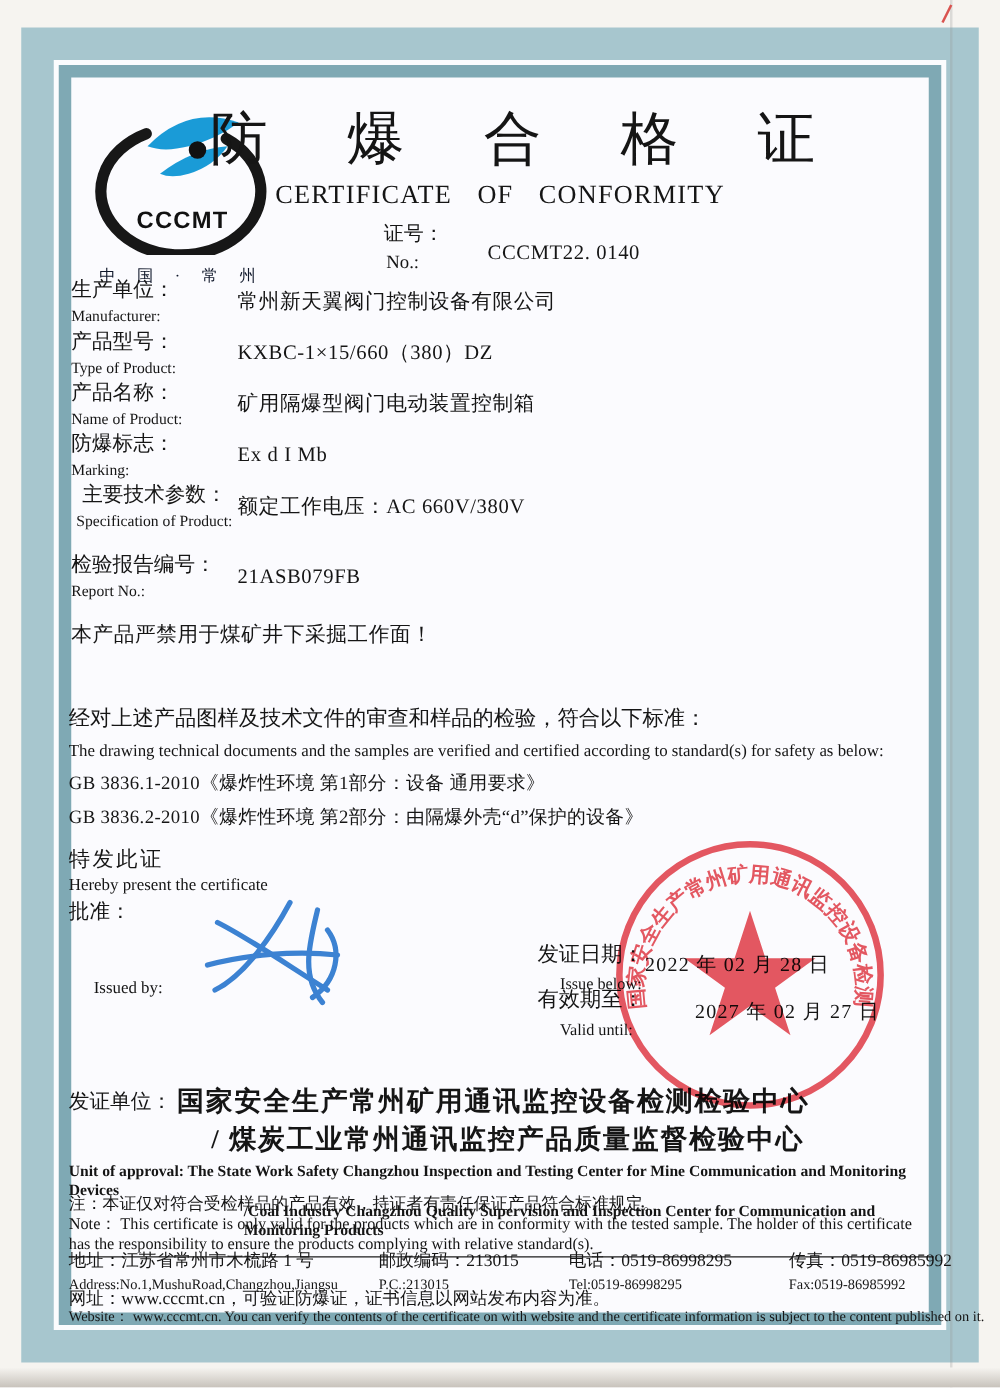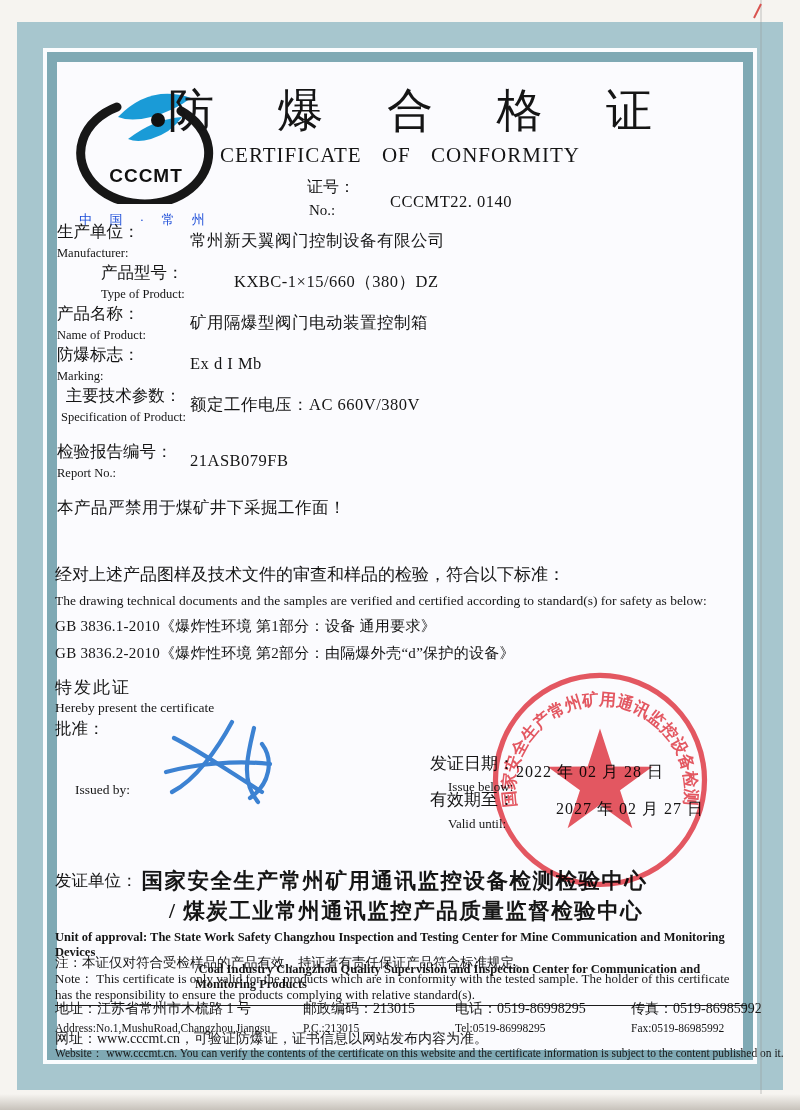--- a/index.html
+++ b/index.html
@@ -16,36 +16,36 @@
   .frame-content{position:absolute;inset:10px;background:#fbfbfe;}
   .edge-crease{position:absolute;left:760px;top:0;width:2px;height:1110px;background:rgba(150,150,150,.28);z-index:6;}
   .bottom-shadow{position:absolute;left:0;bottom:0;width:800px;height:16px;
     background:linear-gradient(#f6f4f0,#c7c2bb);z-index:6;}
   .pen-mark{position:absolute;left:752px;top:2px;z-index:7;}
 
   .abs{position:absolute;z-index:3;}
 
   
   .logo-box{left:58px;top:76px;width:175px;text-align:center;}
-  .logo-region{font-size:13px;letter-spacing:7px;margin-top:3px;color:#1d4ed8;}
+  .logo-region{font-size:13px;letter-spacing:7px;margin-top:3px;color:#0f172a;}
   .title{left:0;top:80px;width:800px;text-align:center;padding-left:46px;box-sizing:border-box;
     font-size:46px;letter-spacing:26px;white-space:nowrap;}
   .title-en{left:0;top:143px;width:800px;text-align:center;box-sizing:border-box;
     font-size:21px;word-spacing:14px;letter-spacing:1px;}
   .certno-lbl{left:307px;top:177px;font-size:16px;}
   .certno-lbl .en{font-size:15px;margin-top:4px;margin-left:2px;}
   .certno-val{left:390px;top:192px;font-size:16.5px;letter-spacing:.5px;}
 
   
   .frow{position:absolute;left:57px;width:672px;display:flex;align-items:center;z-index:3;}
   .frow .lbl{width:133px;flex:none;}
   .frow .lbl .cn{font-size:16.5px;}
   .frow .lbl .en{font-size:12.5px;margin-top:3px;}
   .frow .val{font-size:16.5px;letter-spacing:.5px;}
-  .r1{top:218px;height:46px;} .r2{top:259px;height:46px;padding-left:44px;} .r3{top:300px;height:46px;}
+  .r1{top:218px;height:46px;} .r2{top:259px;height:46px;} .r3{top:300px;height:46px;}
   .r4{top:341px;height:46px;} .r5{top:382px;height:46px;text-align:center;} .r6{top:438px;height:46px;}
   .r7{top:482px;height:52px;}
 
   
   .standards{left:55px;top:563px;width:692px;}
   .standards .cn{font-size:17px;}
   .standards .en{font-size:13.5px;margin-top:7px;}
   .standards .item{font-size:15px;margin-top:8px;letter-spacing:.3px;}
 
   
@@ -233,13 +233,13 @@
     <div class="cn">电话：0519-86998295</div>
     <div class="en">Tel:0519-86998295</div>
   </div>
   <div>
     <div class="cn">传真：0519-86985992</div>
     <div class="en">Fax:0519-86985992</div>
   </div>
 </div>
 
 <div class="abs web-cn">网址：www.cccmt.cn，可验证防爆证，证书信息以网站发布内容为准。</div>
-<div class="abs web-en">Website： www.cccmt.cn. You can verify the contents of the certificate on this website and the certificate information is subject to the content published on it.</div>
+<div class="abs web-en">Website： www.cccmt.cn. You can verify the contents of the certificate on with website and the certificate information is subject to the content published on it.</div>
 
 </body></html>

